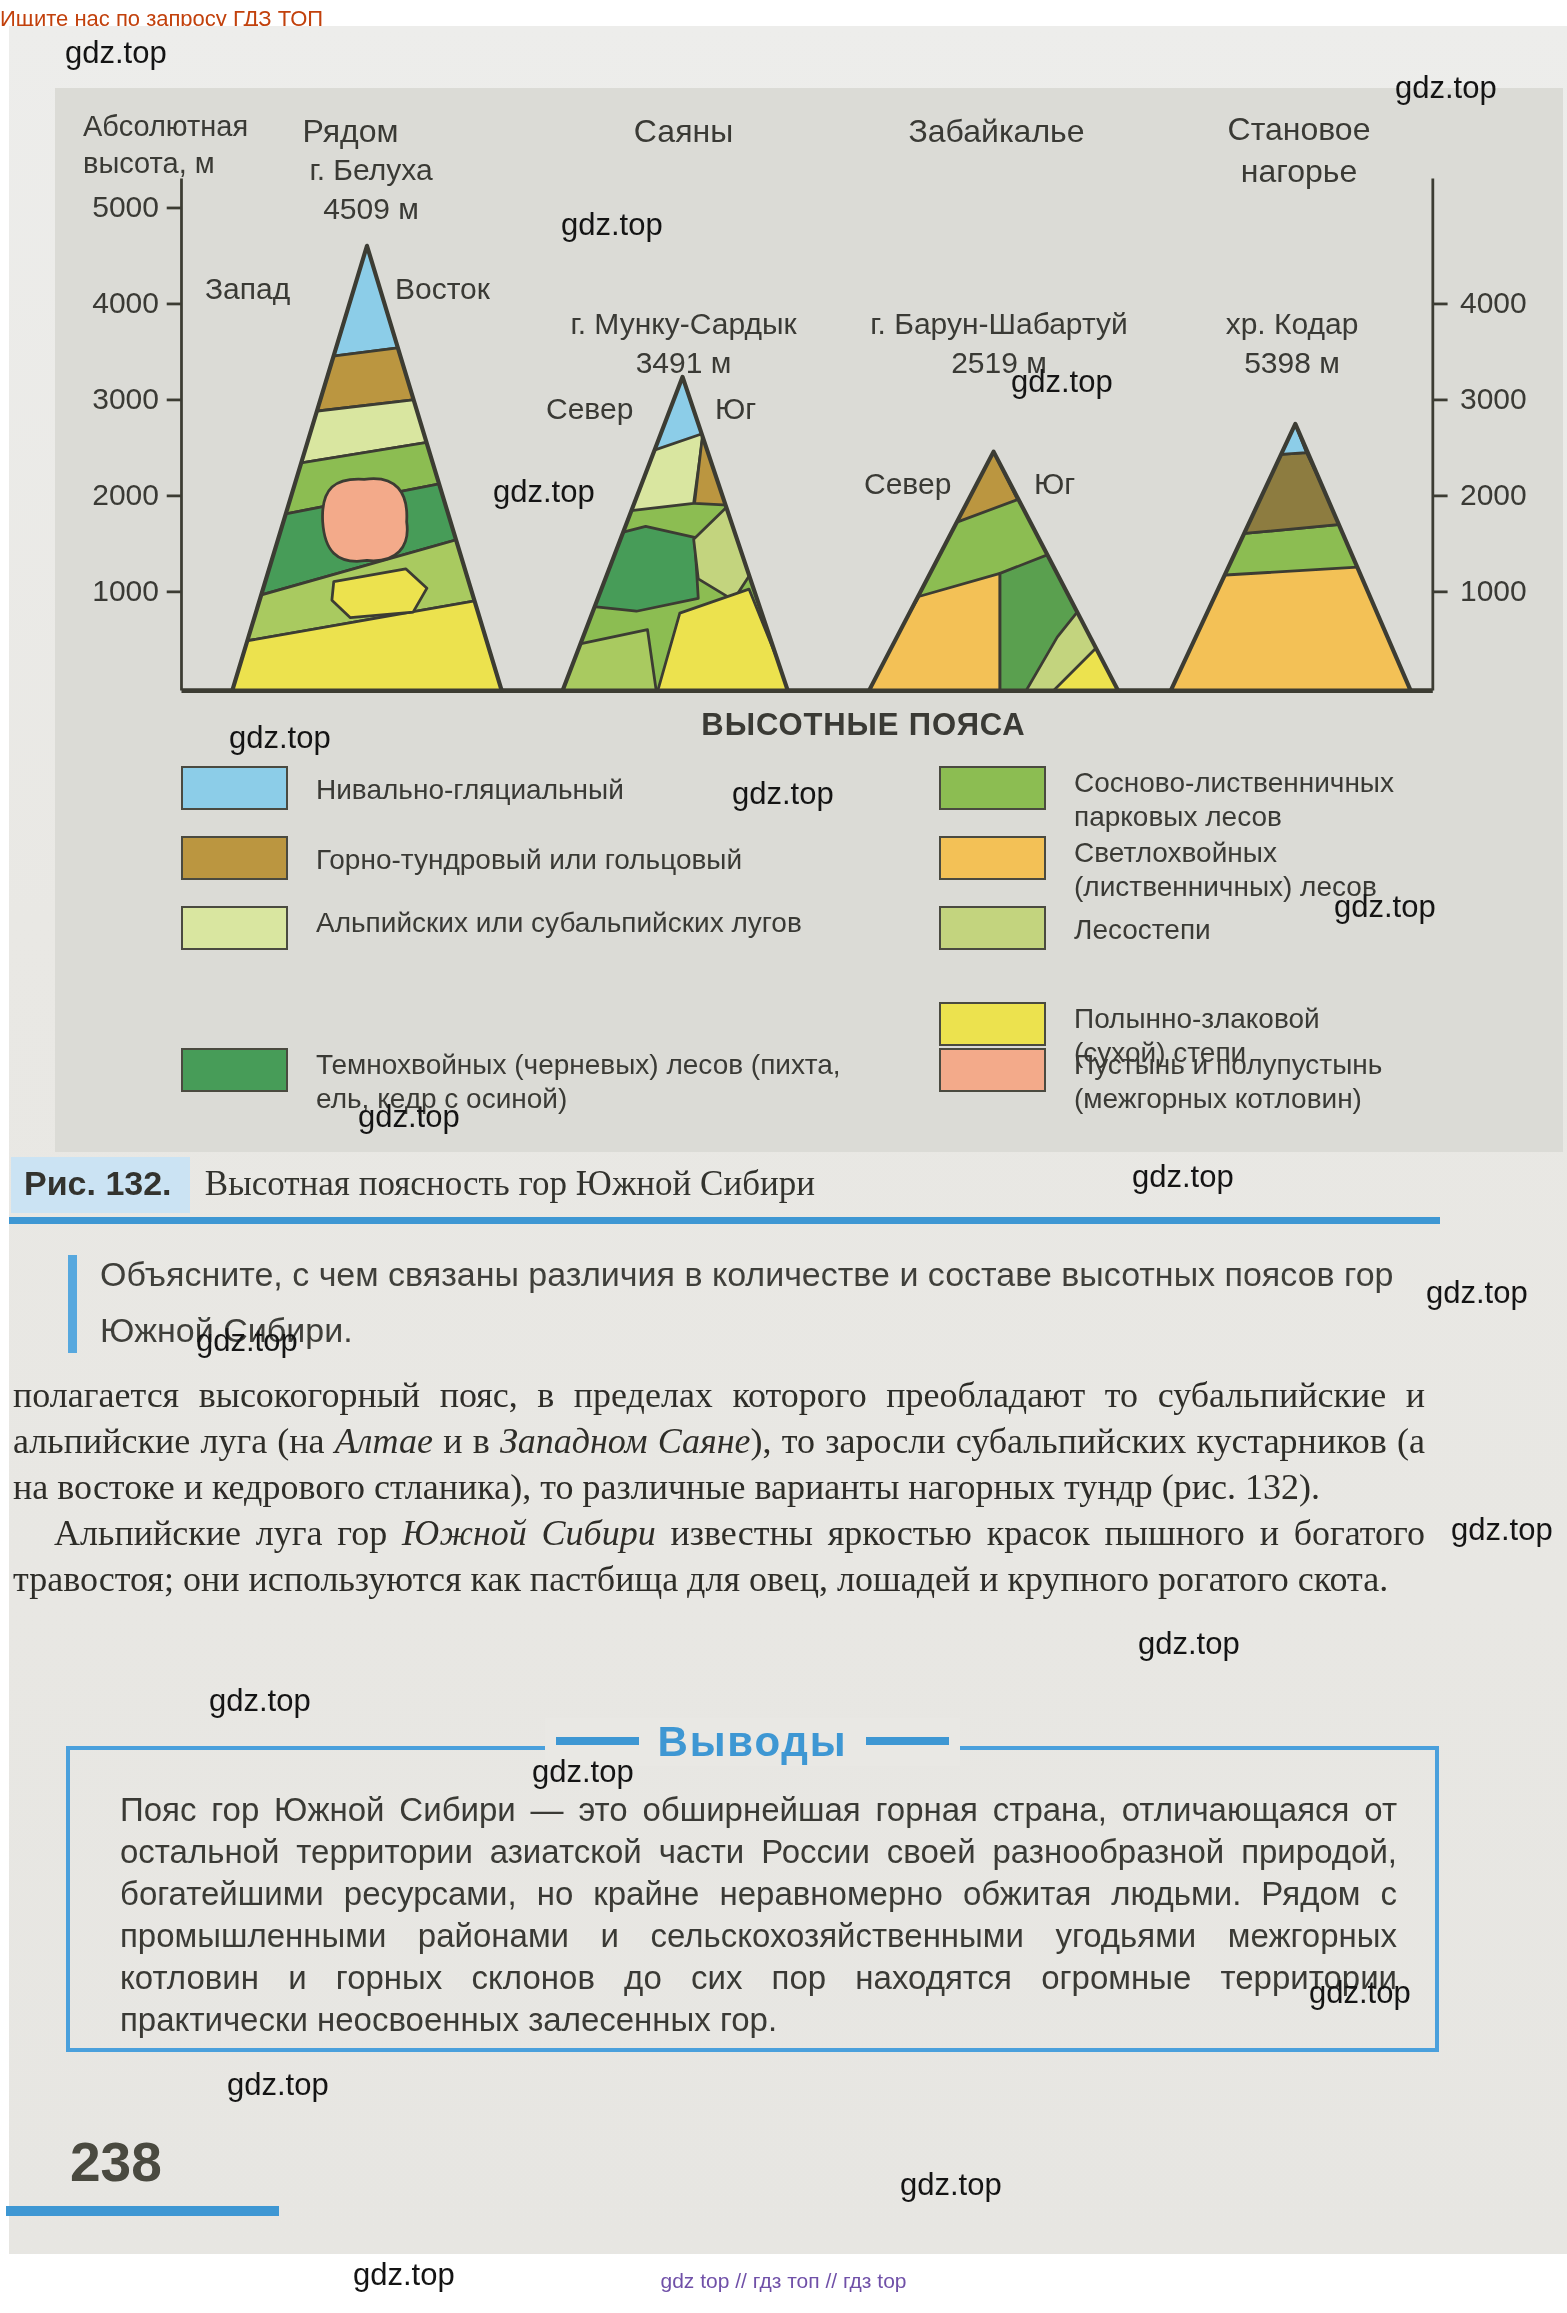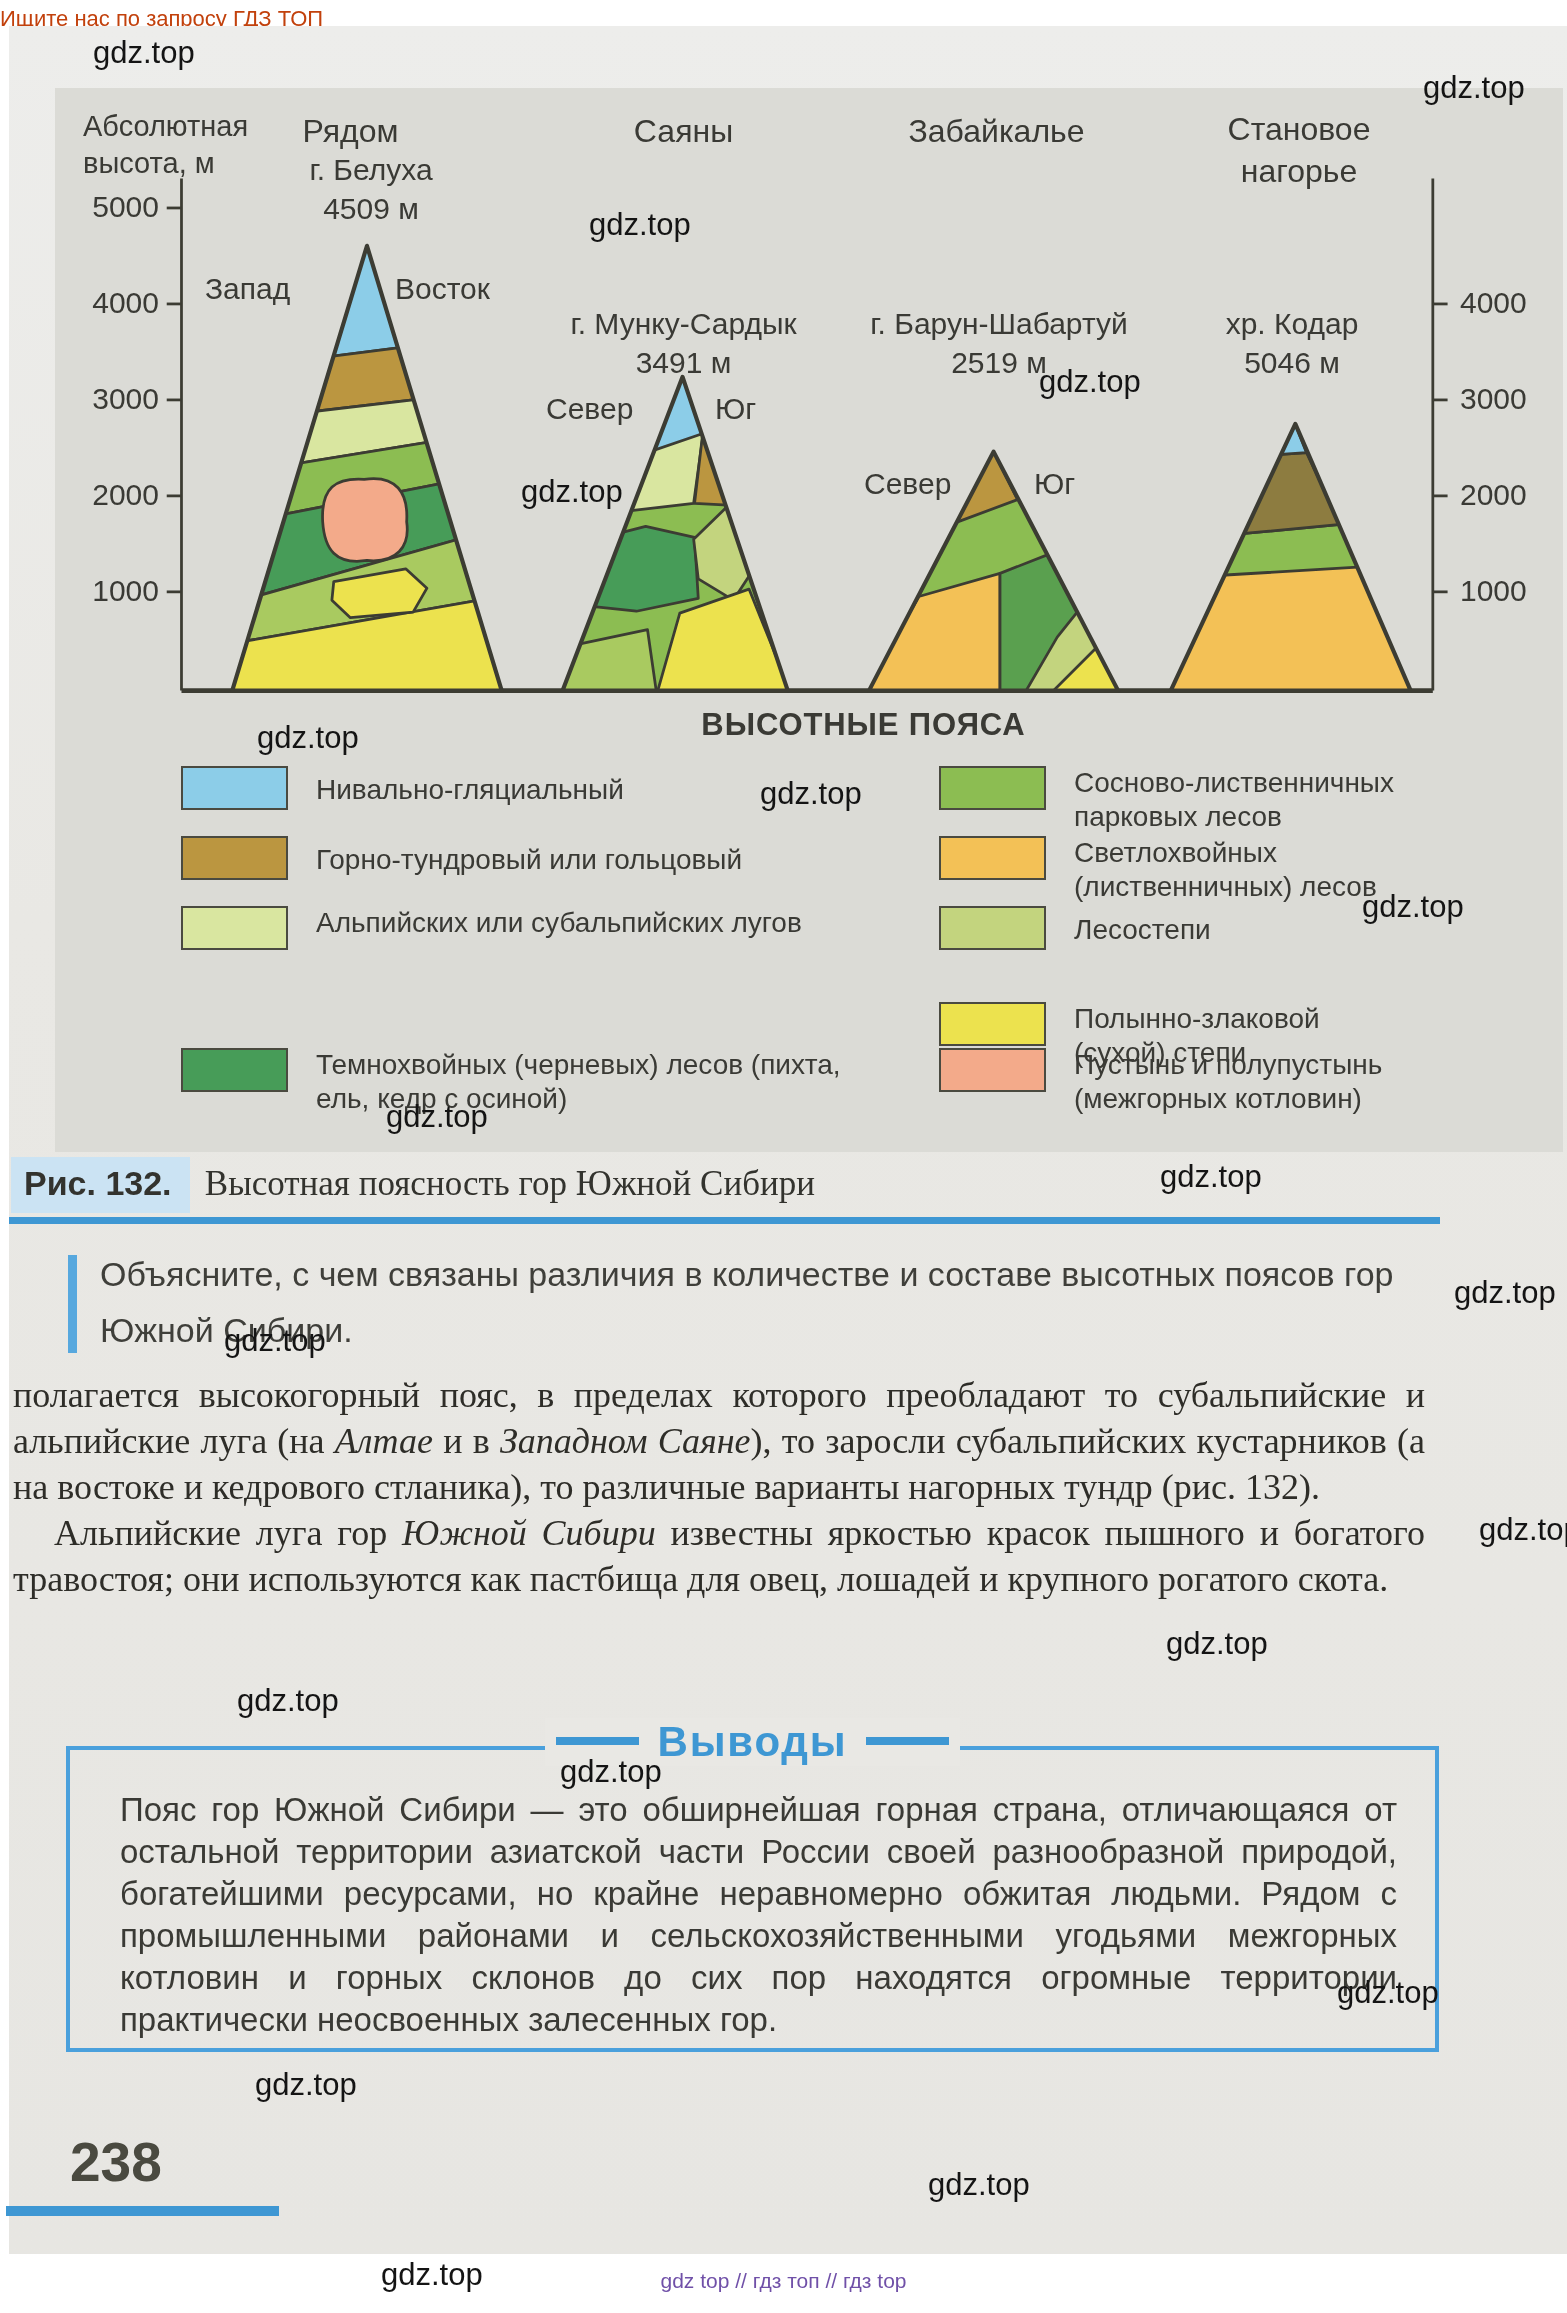--- a/index.html
+++ b/index.html
@@ -52,21 +52,21 @@
   .conc-title .word{display:inline-block;background:#e9e8e4;padding:0 11px;
             font-size:42px;font-weight:bold;color:#3e97d3;letter-spacing:1.8px;}
   .dash{display:inline-block;width:83px;height:8.3px;background:#3e97d3;vertical-align:11px;}
   .dash.l{margin-right:18.5px;} .dash.r{margin-left:18.5px;}
   .conc-txt{position:absolute;left:120px;top:1789px;width:1277px;font-size:33px;
             line-height:42px;color:#3a3a35;text-align:justify;}
   
   .pagenum{position:absolute;left:70px;top:2130px;font-size:55px;font-weight:900;color:#4a4a40;}
   .pagenum-bar{position:absolute;left:5.5px;top:2206px;width:273px;height:10px;background:#3e97d3;}
   
-  .wm{position:absolute;font-size:31px;color:#141414;white-space:nowrap;margin-left:28px;}
+  .wm{position:absolute;font-size:31px;color:#141414;white-space:nowrap;}
   .footer{position:absolute;left:0;top:2269px;width:100%;text-align:center;
           font-size:21px;color:#7050a8;}
 </style>
 </head>
 <body>
 
 <div id="page">
 
   <div class="promo">Ищите нас по запросу ГДЗ ТОП</div>
   <div class="scan"></div>
@@ -179,21 +179,21 @@
 
   <div class="lbl ctr" style="left:835px;top:292px;width:328px;">
     <div>г. Барун-Шабартуй</div>
     <div>2519 м</div>
   </div>
   <div class="lbl" style="left:864px;top:452px;">Север</div>
   <div class="lbl" style="left:1034px;top:452px;">Юг</div>
 
   <div class="lbl ctr" style="left:1195px;top:292px;width:194px;">
     <div>хр. Кодар</div>
-    <div>5046 м</div>
+    <div>5398 м</div>
   </div>
 
   <div class="leg-title">ВЫСОТНЫЕ ПОЯСА</div>
 
   <div class="leg-row" style="left:181px;top:766px;">
     <span class="sw" style="background: rgb(140, 205, 232);"></span><span class="leg-txt wL one">Нивально-гляциальный</span>
   </div>
   <div class="leg-row" style="left:181px;top:836px;">
     <span class="sw" style="background: rgb(187, 150, 64);"></span><span class="leg-txt wL one">Горно-тундровый или гольцовый</span>
   </div>

